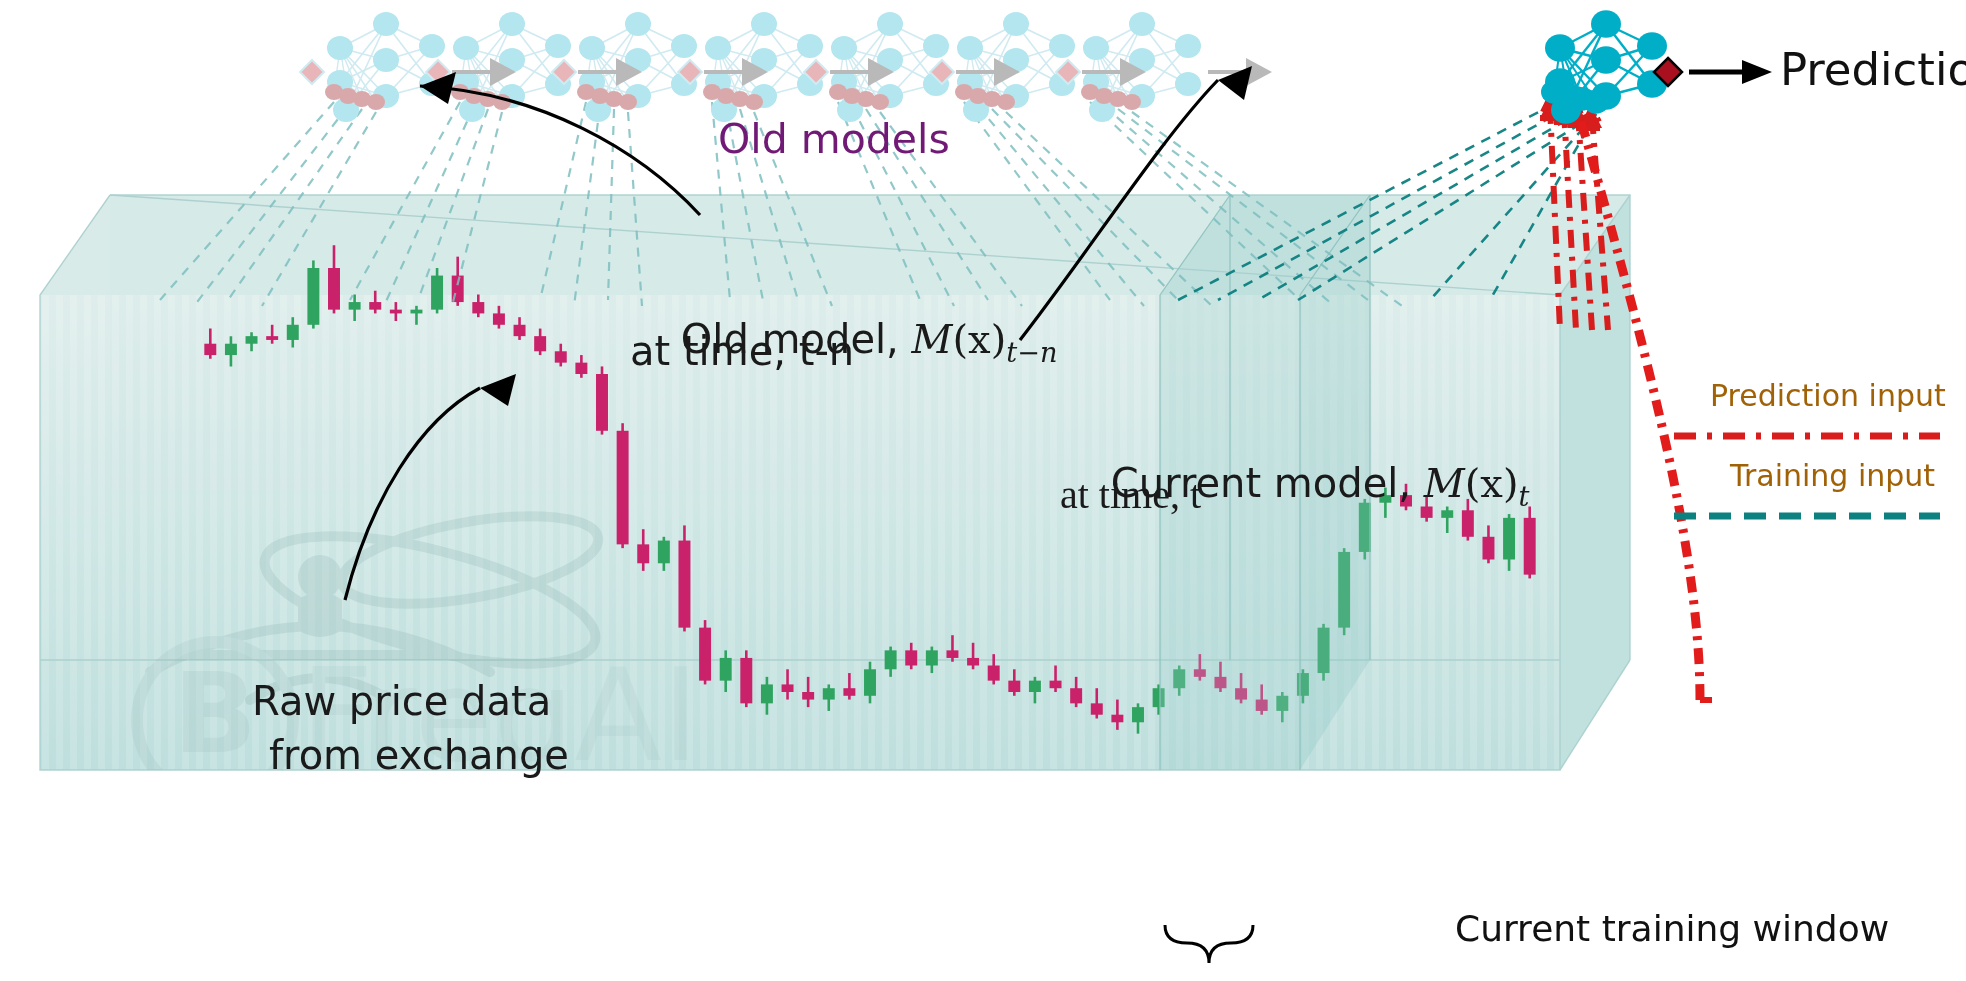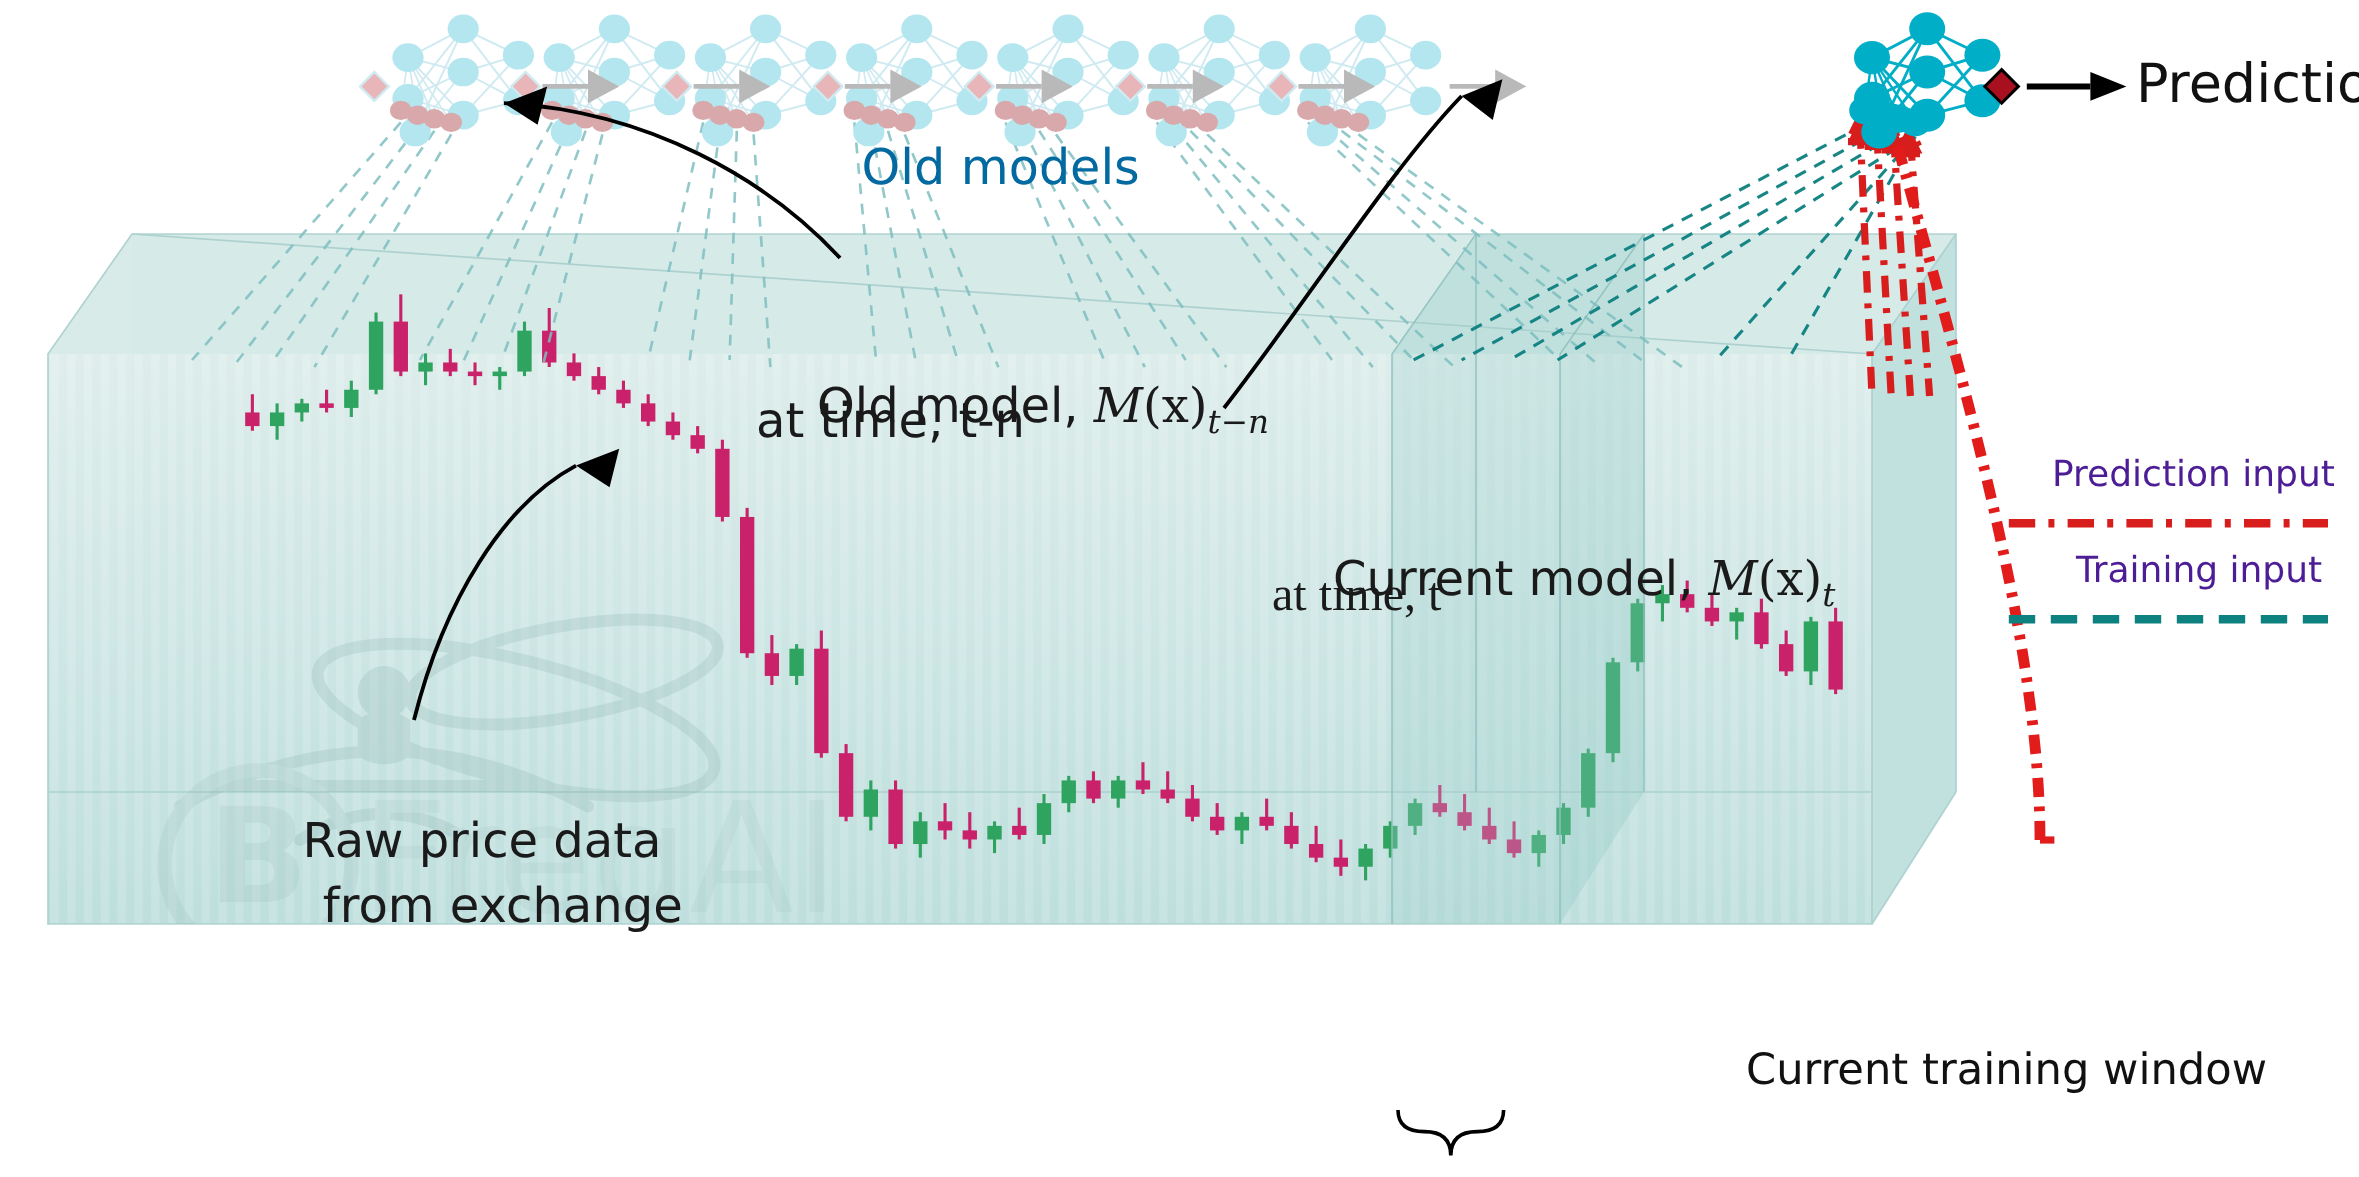--- a/index.html
+++ b/index.html
@@ -7,22 +7,22 @@
   body{
     width:1966px;height:981px;overflow:hidden;position:relative;
     font-family:"DejaVu Sans","Liberation Sans",sans-serif;
     -webkit-font-smoothing:antialiased;
   }
   #stage{position:absolute;left:0;top:0;width:1966px;height:981px;background:#fff;}
   #stage > svg{position:absolute;left:0;top:0;}
 
   .txt{position:absolute;white-space:pre;line-height:1.06;}
   .lbl-black{color:#1a1a1a;font-size:40px;}
-  .lbl-gray{color:#0369a1;font-size:41px;text-align:center;}
-  .lbl-legend{color:#4c1d95;font-size:30px;}
+  .lbl-gray{color:#701a75;font-size:41px;text-align:center;}
+  .lbl-legend{color:#a16207;font-size:30px;}
   .lbl-pred{color:#111;font-size:45px;}
   .lbl-win{color:#111;font-size:36px;}
   .math{font-family:"DejaVu Serif","Liberation Serif",serif;font-style:italic;}
   .math .up{font-style:normal;}
   .sub{font-size:0.68em;vertical-align:-0.30em;font-family:"DejaVu Serif","Liberation Serif",serif;font-style:italic;margin-top:36px;}
 </style>
 </head>
 <body>
 
 <div id="stage">
@@ -677,18 +677,18 @@
   <div class="txt lbl-black" style="left:1060px;top:420px;">
     <span>Current model, </span><span class="math"><span>M</span><span class="up">(x)</span><span class="sub">t</span></span>
   </div>
 
   <div class="txt lbl-black" style="left:630px;top:330px;">at time, t-n</div>
   <div class="txt lbl-black" style="left:1060px;top:474px;font-family:Liberation Serif, serif;">at time, t</div>
 
   <div class="txt lbl-black" style="left:252px;top:680px;">Raw price data</div>
   <div class="txt lbl-black" style="left:252px;top:734px;margin-left:17px;">from exchange</div>
 
-  <div class="txt lbl-win" style="left:1455px;top:873px;text-align:right;">Current training window</div>
+  <div class="txt lbl-win" style="left:1455px;top:910px;text-align:right;">Current training window</div>
 
   <div class="txt lbl-legend" style="left:1710px;top:380px;">Prediction input</div>
   <div class="txt lbl-legend" style="left:1730px;top:460px;">Training input</div>
 
 </div>
 
 </body></html>

